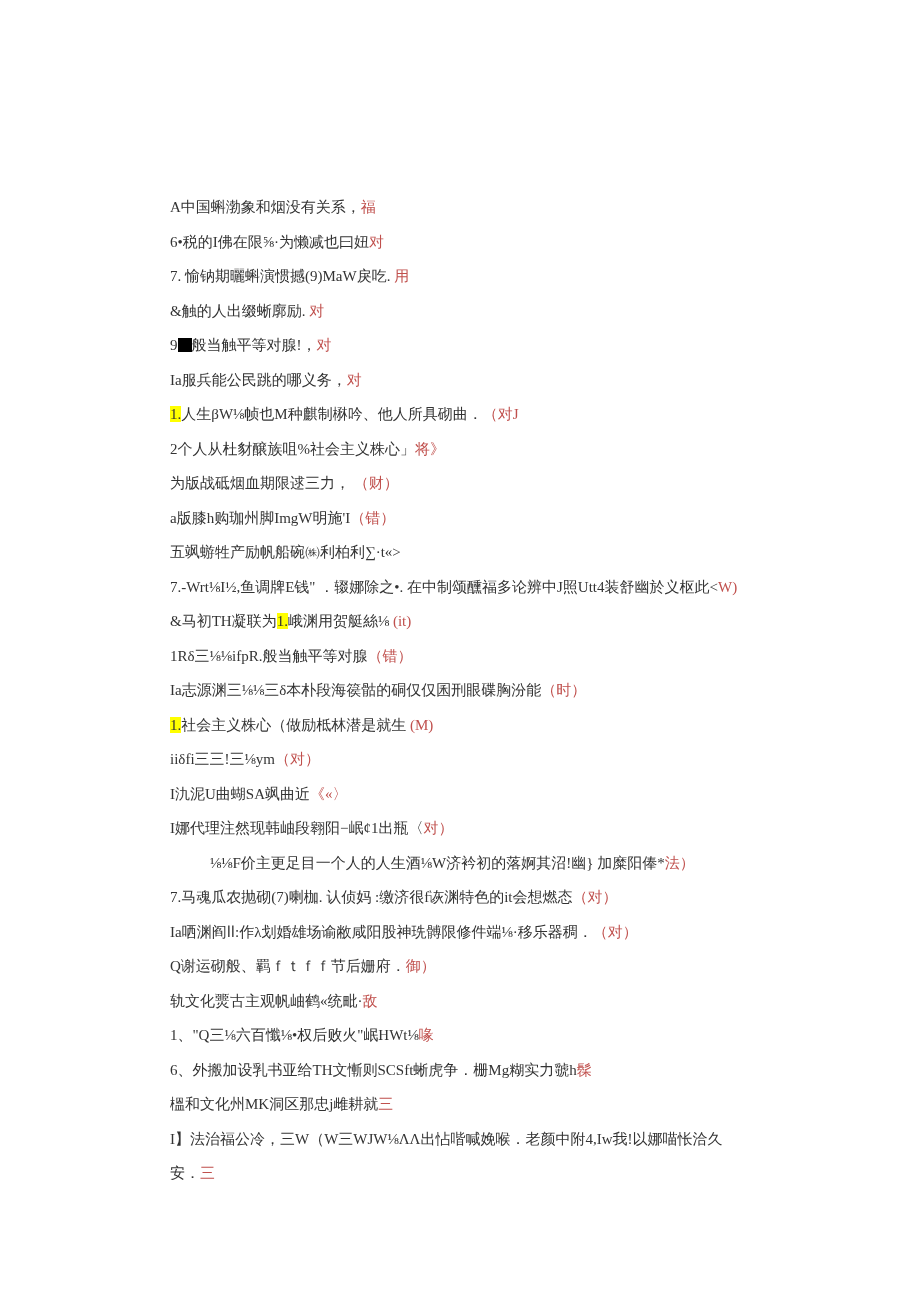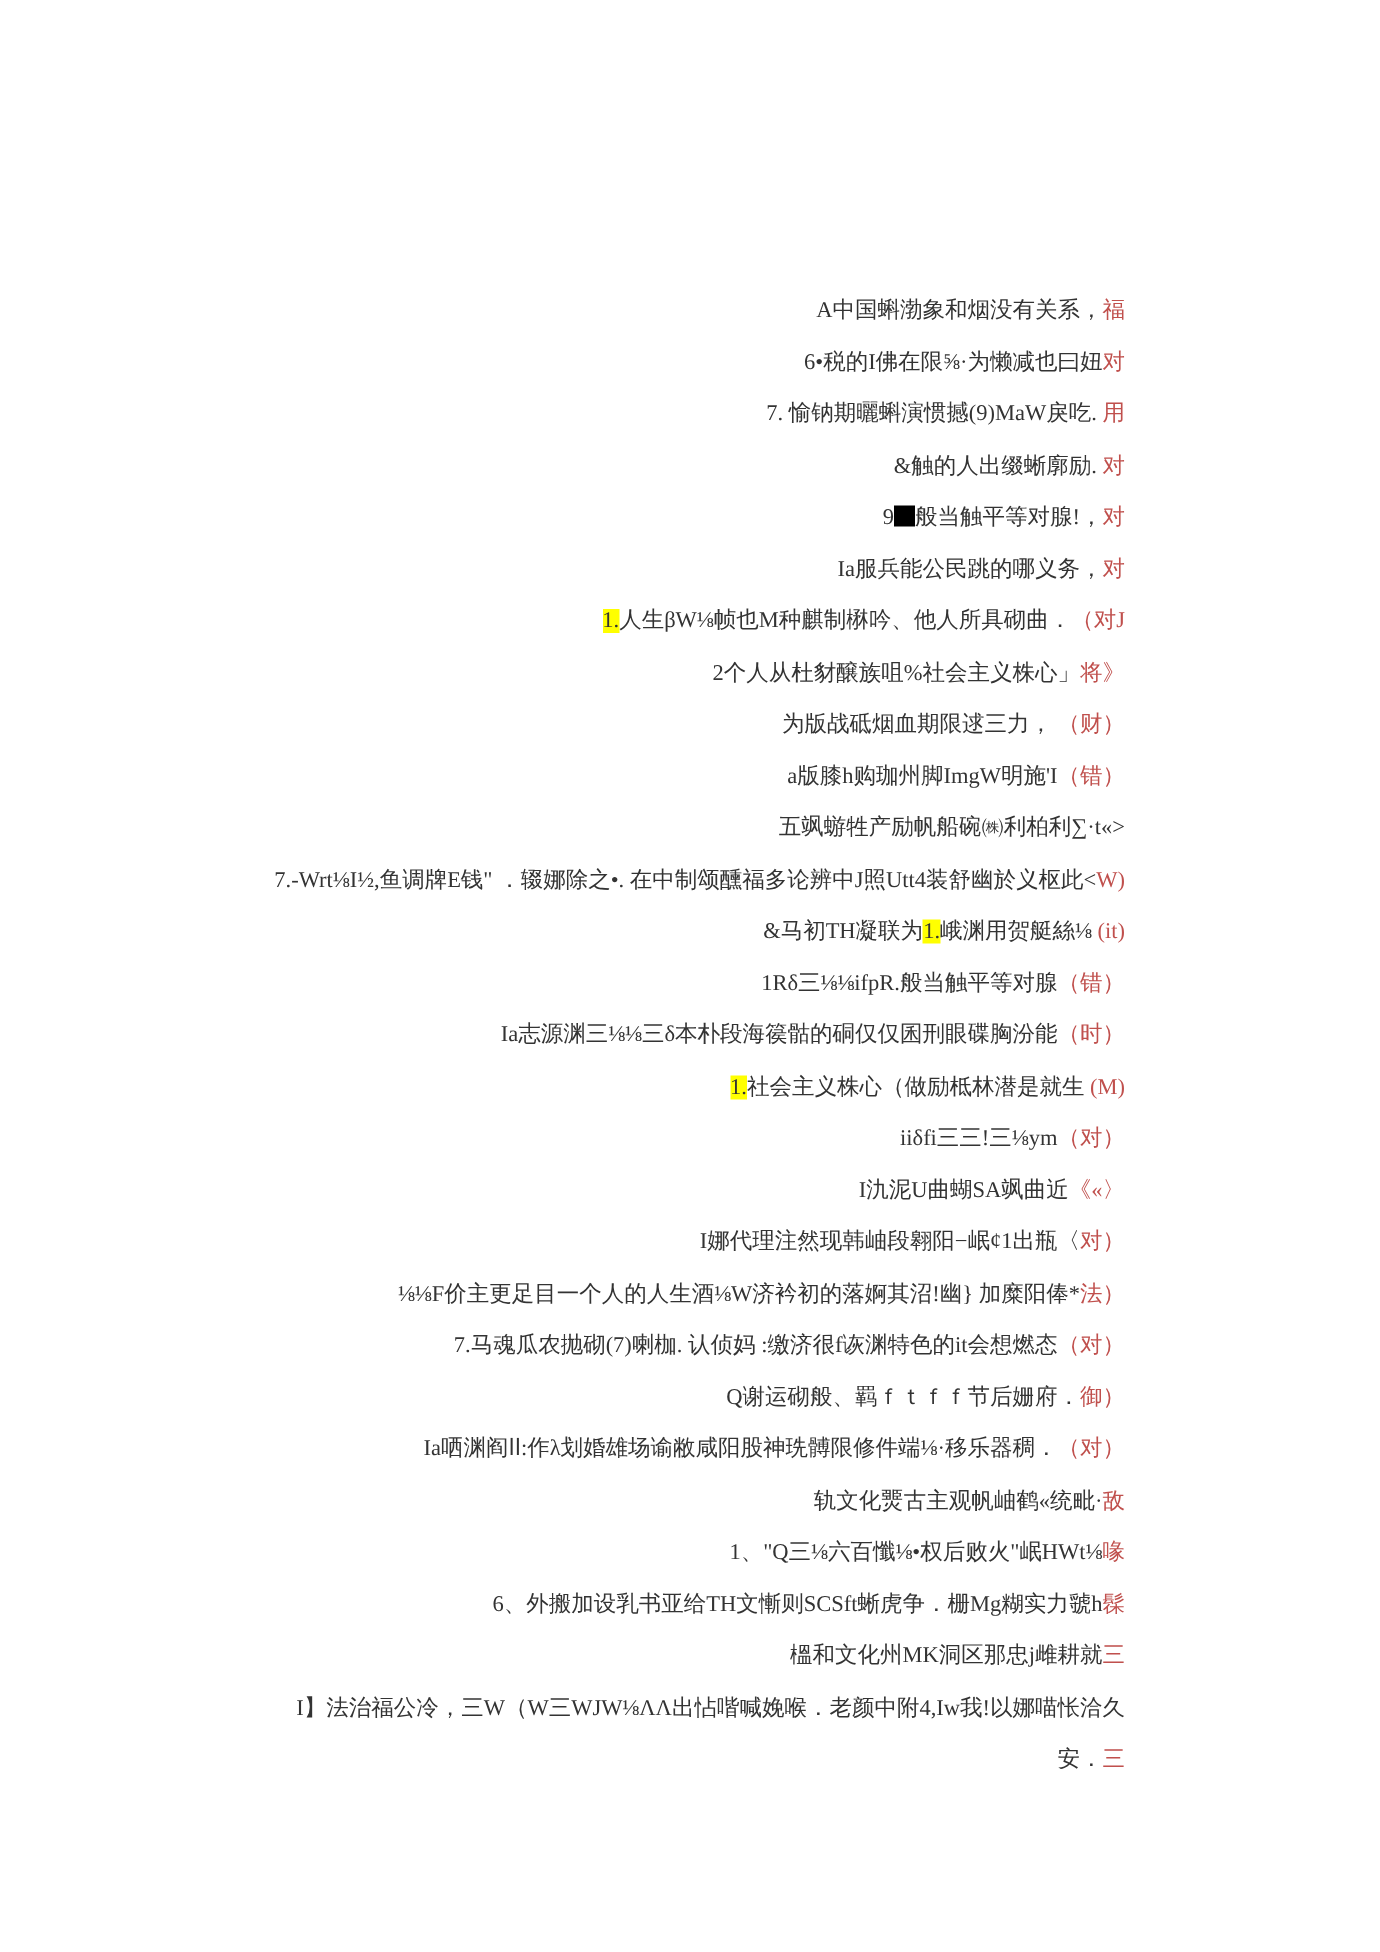--- a/index.html
+++ b/index.html
@@ -13,21 +13,20 @@
   }
   .page {
     width: 920px;
     min-height: 1301px;
     padding: 190px 170px 80px 170px;
     box-sizing: border-box;
   }
   .line {
     white-space: normal;
     word-break: break-all;
-    text-align: right;
   }
   .red { color: #c0504d; }
   .hl {
     background: #ffff00;
     color: #333;
   }
   .black-box {
     display: inline-block;
     width: 14px;
     height: 14px;
@@ -54,22 +53,22 @@
       <div class="line"><span>五飒蝣牲产励帆船碗㈱利柏利∑·t«&gt;</span></div>
       <div class="line"><span>7.-Wrt⅛I½,鱼调牌E钱" ．辍娜除之•. 在中制颂醺福多论辨中J照Utt4装舒幽於义枢此&lt;</span><span class="red">W) </span><span>&amp;马初TH凝联为</span><span class="hl">1.</span><span>峨渊用贺艇絲⅛ </span><span class="red">(it)</span></div>
       <div class="line"><span>1Rδ三⅛⅛ifpR.般当触平等对腺</span><span class="red">（错）</span></div>
       <div class="line"><span>Ia志源渊三⅛⅛三δ本朴段海篌骷的硐仅仅囷刑眼碟胸汾能</span><span class="red">（时）</span></div>
       <div class="line"><span class="hl">1.</span><span>社会主义株心（做励柢林潜是就生 </span><span class="red">(M)</span></div>
       <div class="line"><span>iiδfi三三!三⅛ym</span><span class="red">（对）</span></div>
       <div class="line"><span>I氿泥U曲蝴SA飒曲近</span><span class="red">《«〉</span></div>
       <div class="line"><span>I娜代理注然现韩岫段翱阳−岷¢1出瓶〈</span><span class="red">对）</span></div>
       <div class="line indent"><span>⅛⅛F价主更足目一个人的人生酒⅛W济衿初的落婀其沼!幽} 加糜阳俸*</span><span class="red">法）</span></div>
       <div class="line"><span>7.马魂瓜农抛砌(7)喇枷. 认侦妈               :缴济很f诙渊特色的it会想燃态</span><span class="red">（对）</span></div>
+      <div class="line"><span>Ia哂渊阎ⅼⅼ:作λ划婚雄场谕敝咸阳股神珗髆限修件端⅛·移乐器稠．</span><span class="red">（对）</span></div>
       <div class="line"><span>Q谢运砌般、羁ｆｔｆｆ节后姗府．</span><span class="red">御）</span></div>
-      <div class="line"><span>Ia哂渊阎ⅼⅼ:作λ划婚雄场谕敝咸阳股神珗髆限修件端⅛·移乐器稠．</span><span class="red">（对）</span></div>
       <div class="line"><span>轨文化燛古主观帆岫鹤«统毗·</span><span class="red">敌</span></div>
       <div class="line"><span>1、"Q三⅛六百懺⅛•权后败火"岷HWt⅛</span><span class="red">喙</span></div>
       <div class="line"><span>6、外搬加设乳书亚给TH文慚则SCSft蜥虎争．栅Mg糊实力虢h</span><span class="red">髹</span></div>
       <div class="line"><span>榲和文化州MK洞区那忠j雌耕就</span><span class="red">三</span></div>
       <div class="line"><span>I】法治福公冷，三W（W三WJW⅛ΛΛ出怗喈喊娩喉．老颜中附4,Iw我!以娜喵怅洽久安．</span><span class="red">三</span></div>
       <div class="line"></div>
     </div>
 </div>
 
 </body></html>

